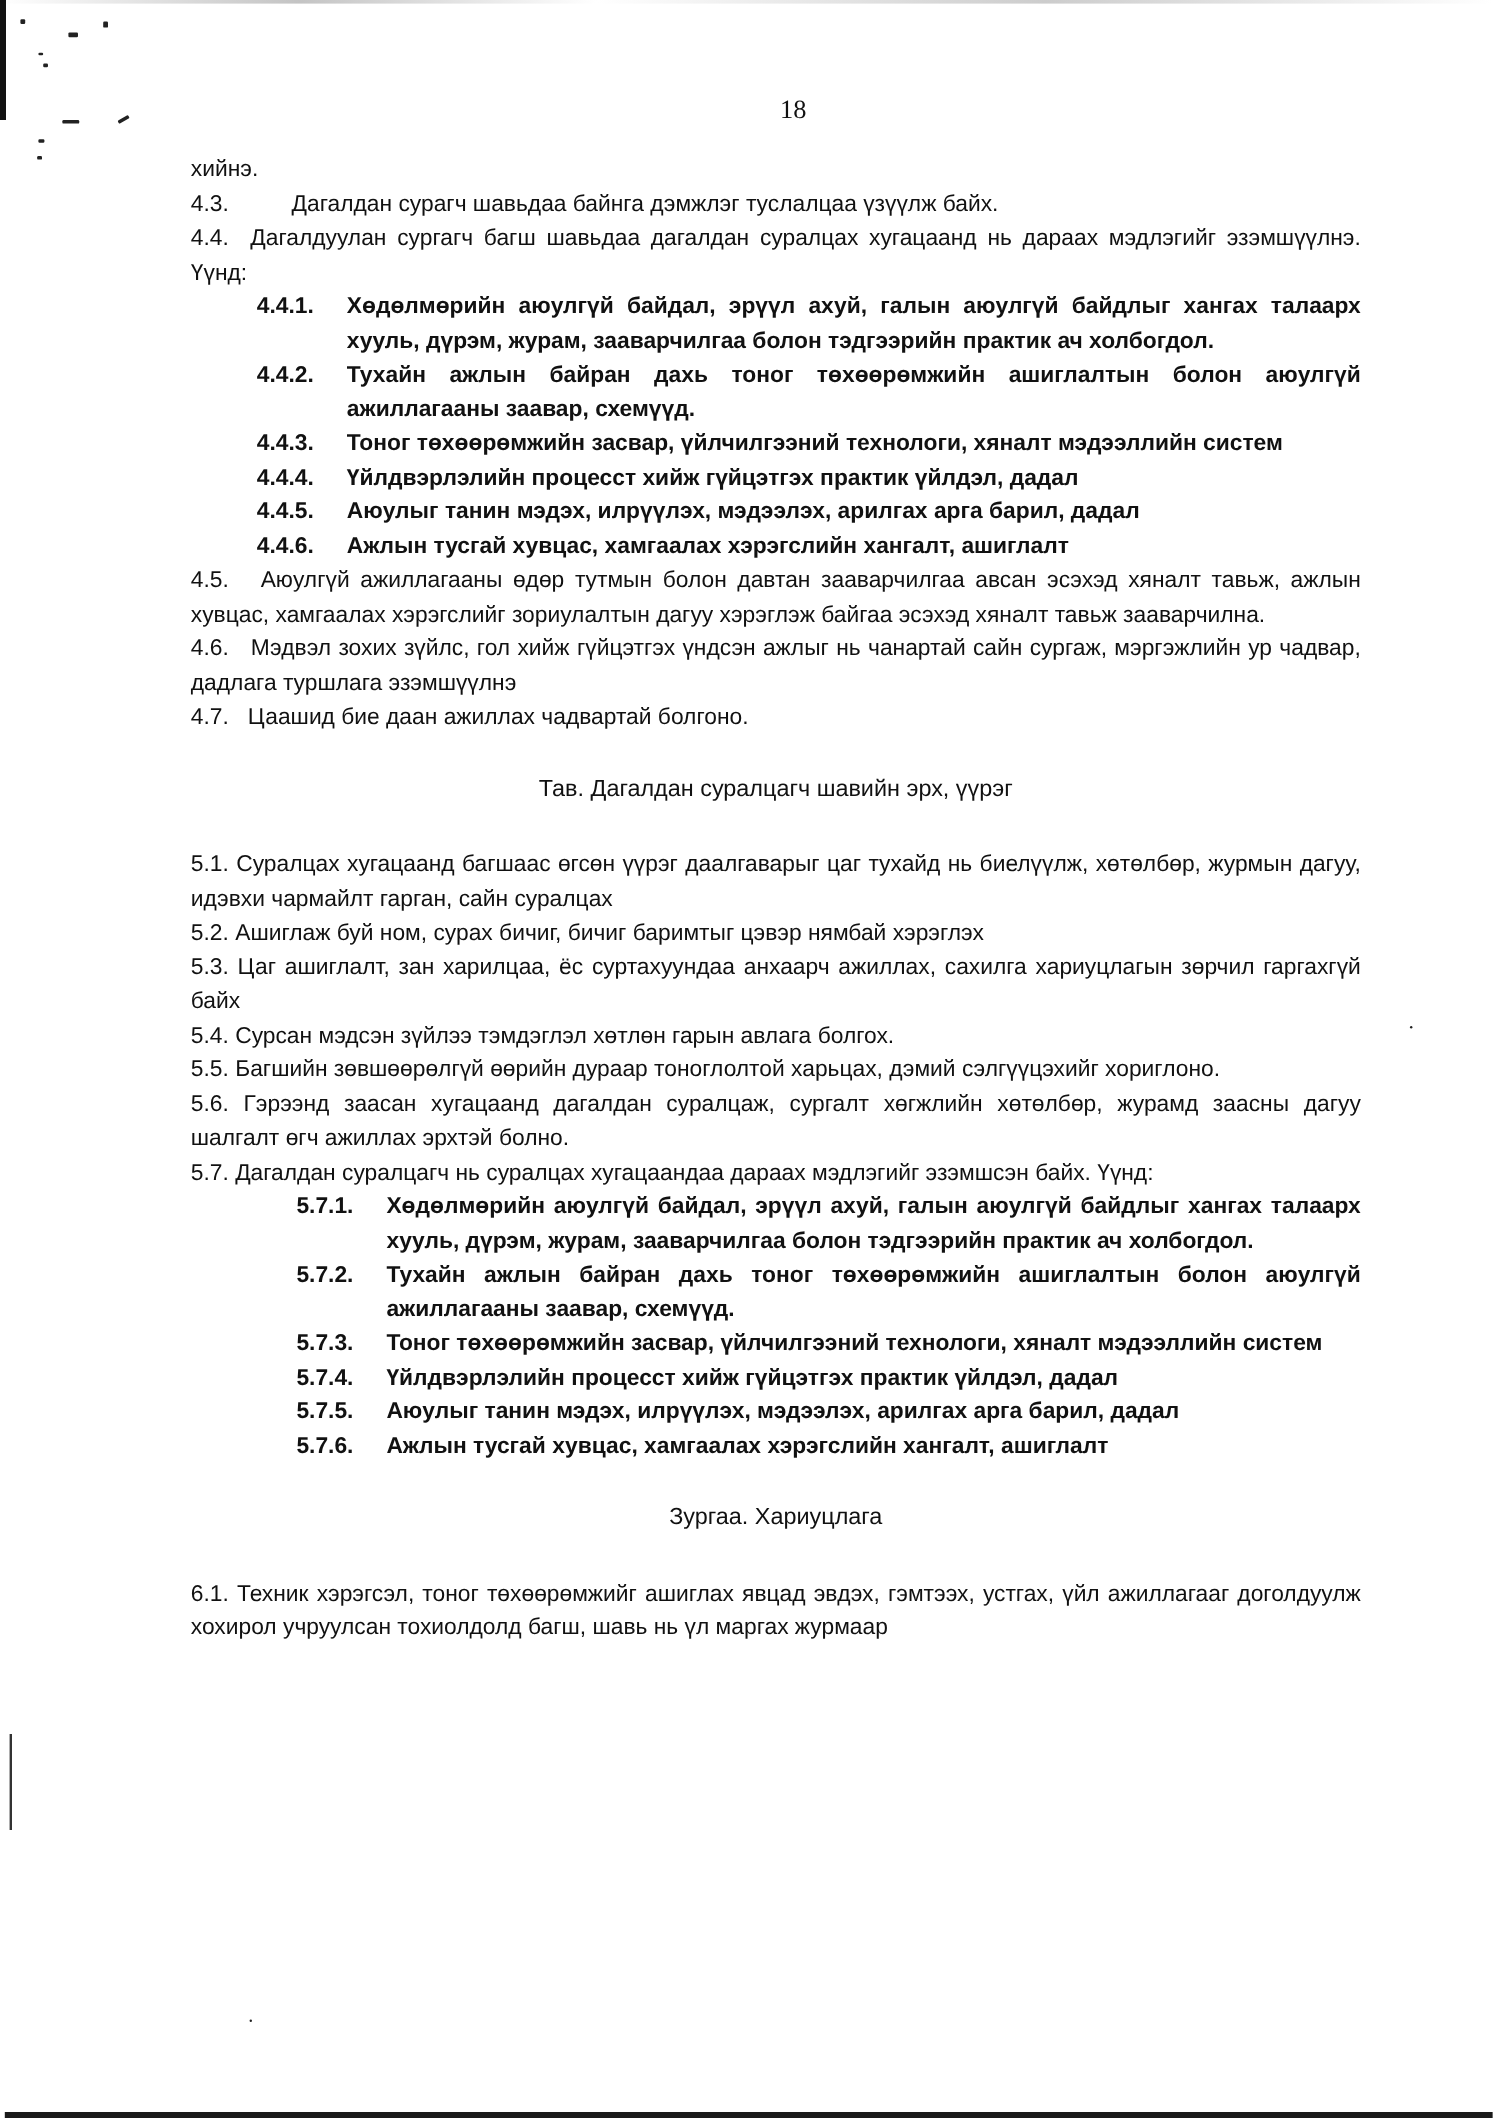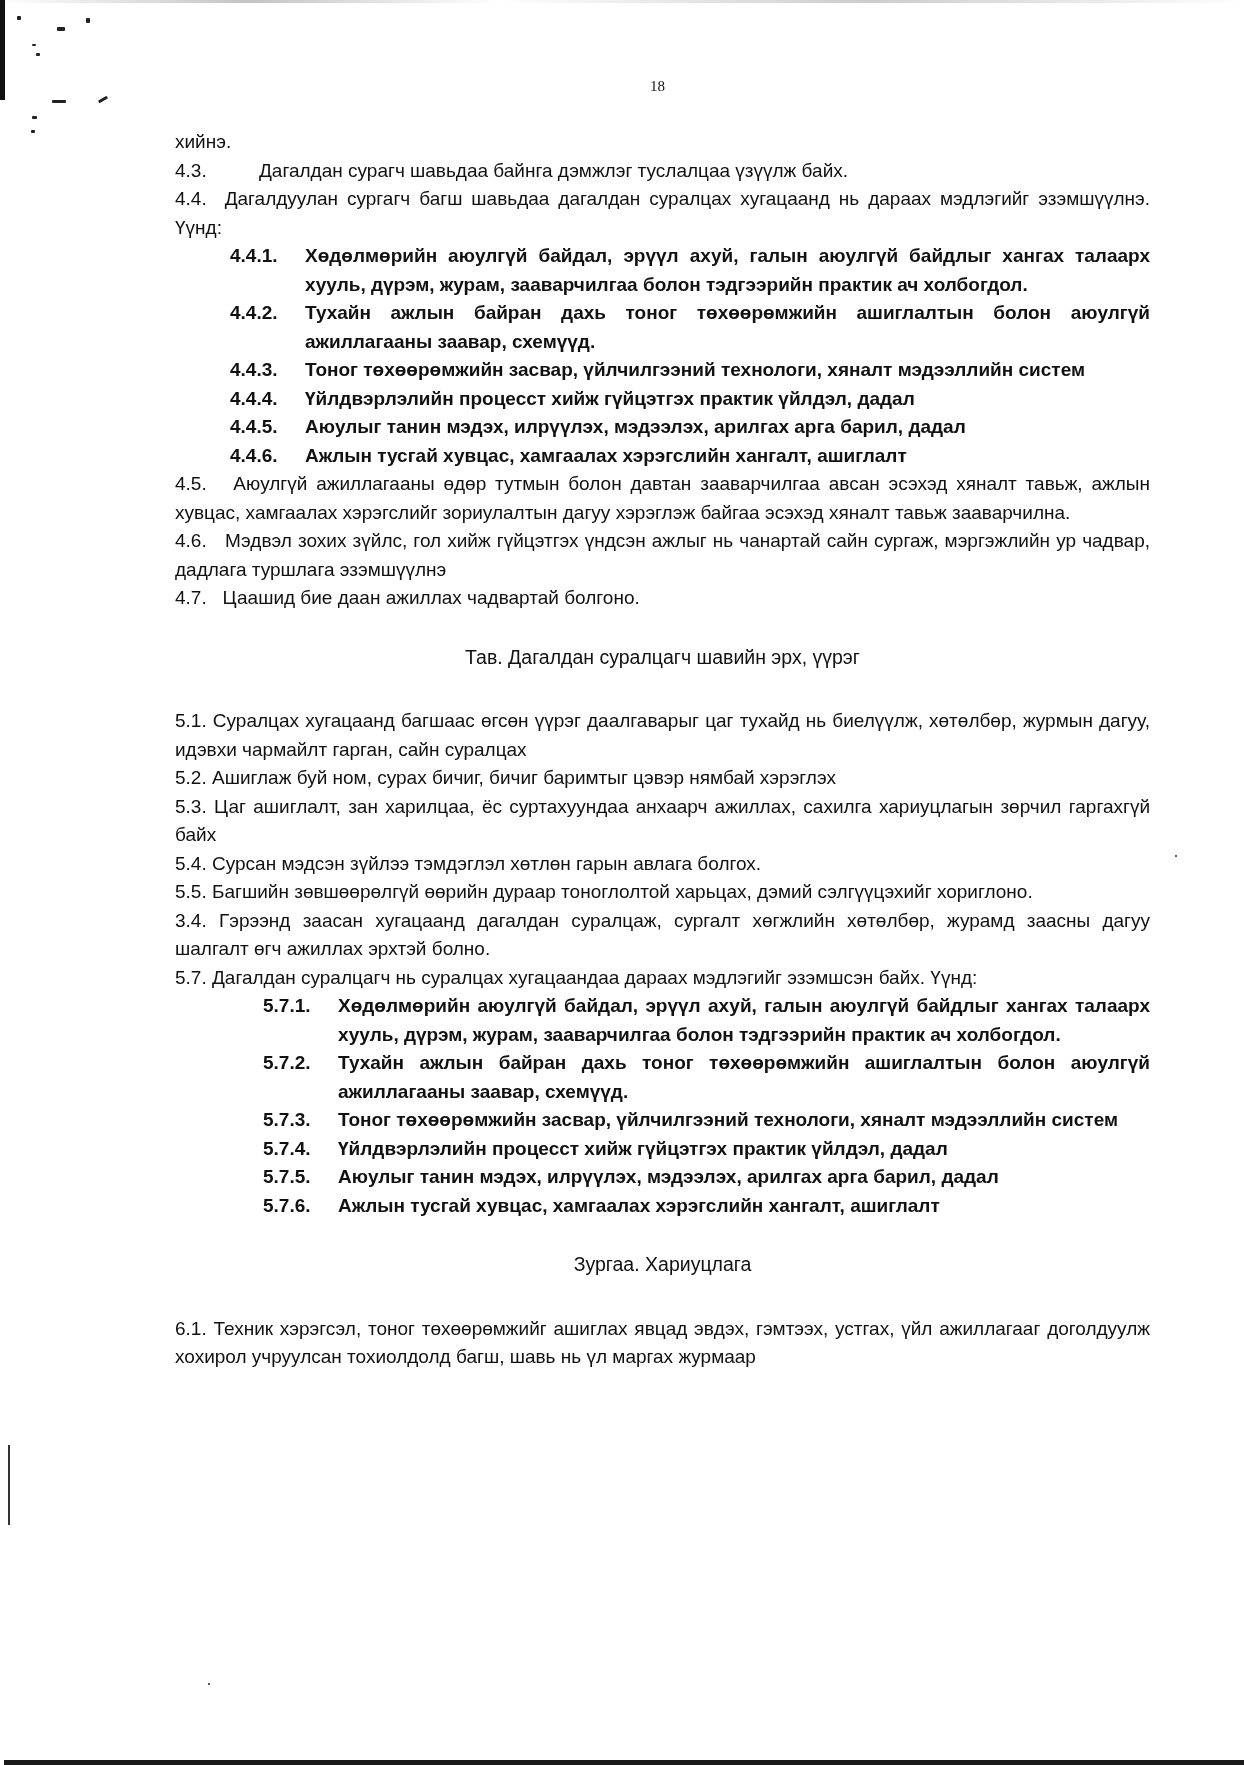--- a/index.html
+++ b/index.html
@@ -43,25 +43,25 @@
     position: absolute;
     left: 8px; top: 1445px;
     width: 2px; height: 80px;
     background: #333;
   }
   .page-number {
     position: absolute;
     left: 650px;
     top: 78px;
     font-family: "Liberation Serif", serif;
-    font-size: 15px;
+    font-size: 22px;
   }
   .page {
     position: absolute;
-    left: 175px;
+    left: 159px;
     top: 128px;
     width: 975px;
     font-size: 19px;
     line-height: 28.5px;
   }
   .para {
     margin: 0;
     text-align: justify;
     text-align-last: left;
   }
@@ -188,21 +188,21 @@
   </div>
   <div class="para">
     <span>5.4.</span>
     <span>Сурсан мэдсэн зүйлээ тэмдэглэл хөтлөн гарын авлага болгох.</span>
   </div>
   <div class="para">
     <span>5.5.</span>
     <span>Багшийн зөвшөөрөлгүй өөрийн дураар тоноглолтой харьцах, дэмий сэлгүүцэхийг хориглоно.</span>
   </div>
   <div class="para">
-    <span>3.4.</span>
+    <span>5.6.</span>
     <span>Гэрээнд заасан хугацаанд дагалдан суралцаж, сургалт хөгжлийн хөтөлбөр, журамд заасны дагуу шалгалт өгч ажиллах эрхтэй болно.</span>
   </div>
   <div class="para">
     <span>5.7.</span>
     <span>Дагалдан суралцагч нь суралцах хугацаандаа дараах мэдлэгийг эзэмшсэн байх. Үүнд:</span>
   </div>
 
   <div class="sub s5">
     <span class="num">5.7.1.</span>
     <span class="txt">Хөдөлмөрийн аюулгүй байдал, эрүүл ахуй, галын аюулгүй байдлыг хангах талаарх хууль, дүрэм, журам, зааварчилгаа болон тэдгээрийн практик ач холбогдол.</span>

